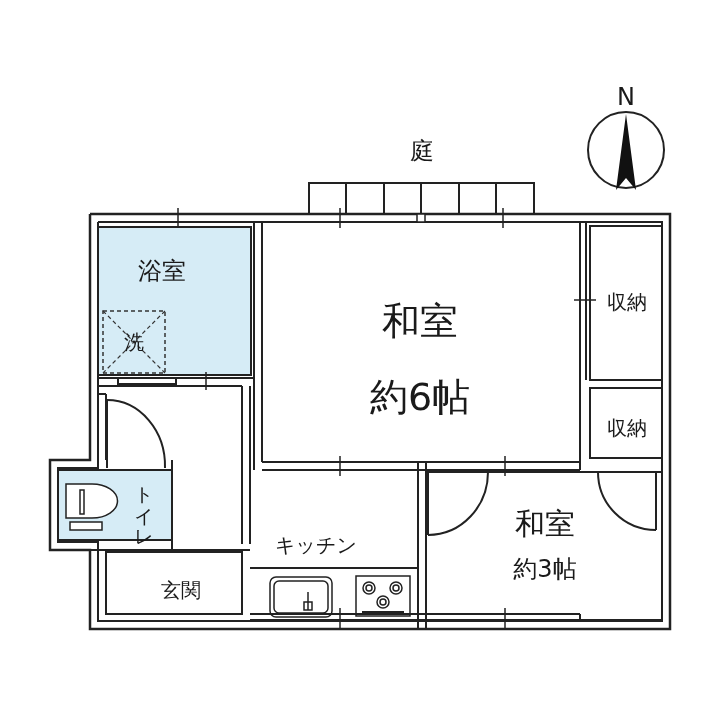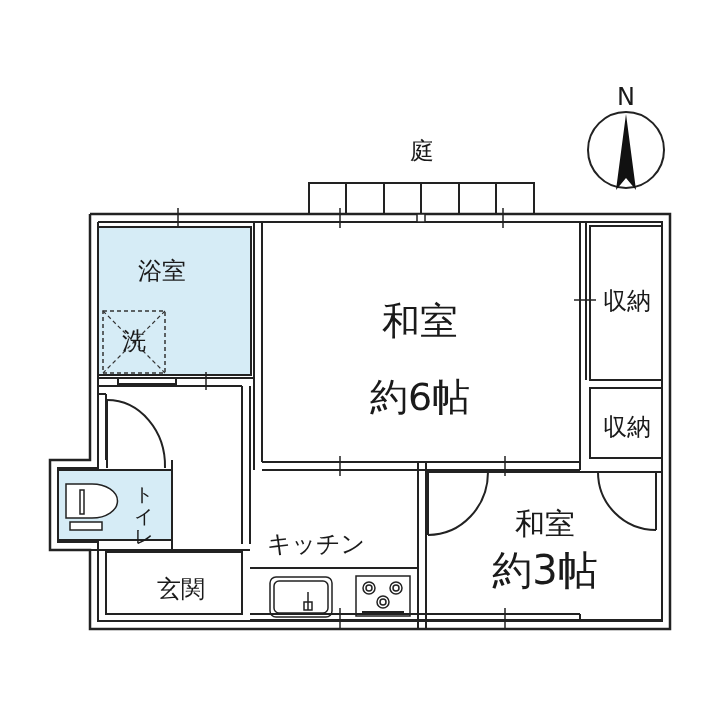--- a/index.html
+++ b/index.html
@@ -1,21 +1,21 @@
 <!DOCTYPE html>
 <html><head>
 <meta charset="utf-8">
 <style>
   html, body { margin:0; padding:0; background:#fff; }
   body { width:720px; height:720px; position:relative; overflow:hidden; font-family:"DejaVu Sans","Liberation Sans",sans-serif; }
   svg { position:absolute; left:0; top:0; }
   .lbl { position:absolute; color:#1a1a1a; white-space:nowrap; transform:translate(-50%,-50%); line-height:1.15; text-align:center; }
   .big { font-size:38px; }
   .mid { font-size:24px; }
-  .sm { font-size:24px; }
+  .sm { font-size:20px; }
   .vert { writing-mode:vertical-rl; font-size:19px; }
 </style>
 </head>
 <body>
 
 <svg width="720" height="720" viewBox="0 0 720 720">
   <g fill="none" stroke="#222" stroke-width="2">
 
     <g>
       <rect x="309" y="183" width="37" height="31"></rect>
@@ -136,13 +136,13 @@
 <div class="lbl mid" style="left:162px;top:272px">浴室</div>
 <div class="lbl sm" style="left:134px;top:342px">洗</div>
 <div class="lbl big" style="left:420px;top:322px">和室</div>
 <div class="lbl big" style="left:420px;top:398px">約6帖</div>
 <div class="lbl sm" style="left:627px;top:302px">収納</div>
 <div class="lbl sm" style="left:627px;top:428px">収納</div>
 <div class="lbl vert" style="left:144px;top:506px">トイレ</div>
 <div class="lbl sm" style="left:316px;top:545px">キッチン</div>
 <div class="lbl sm" style="left:181px;top:590px">玄関</div>
 <div class="lbl mid" style="left:545px;top:524px;font-size:30px">和室</div>
-<div class="lbl mid" style="left:545px;top:570px;font-size:40px">約3帖</div>
+<div class="lbl mid" style="left:545px;top:570px;font-size:24px">約3帖</div>
 
 </body></html>

